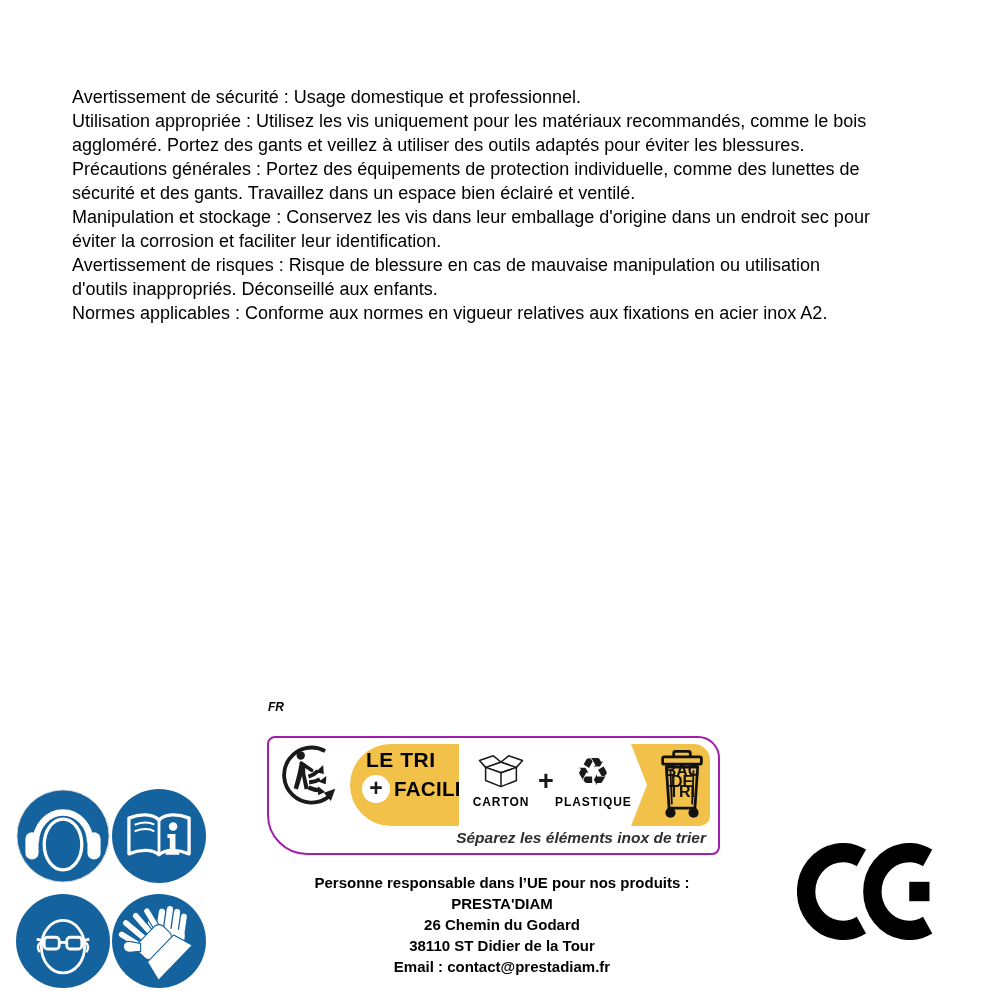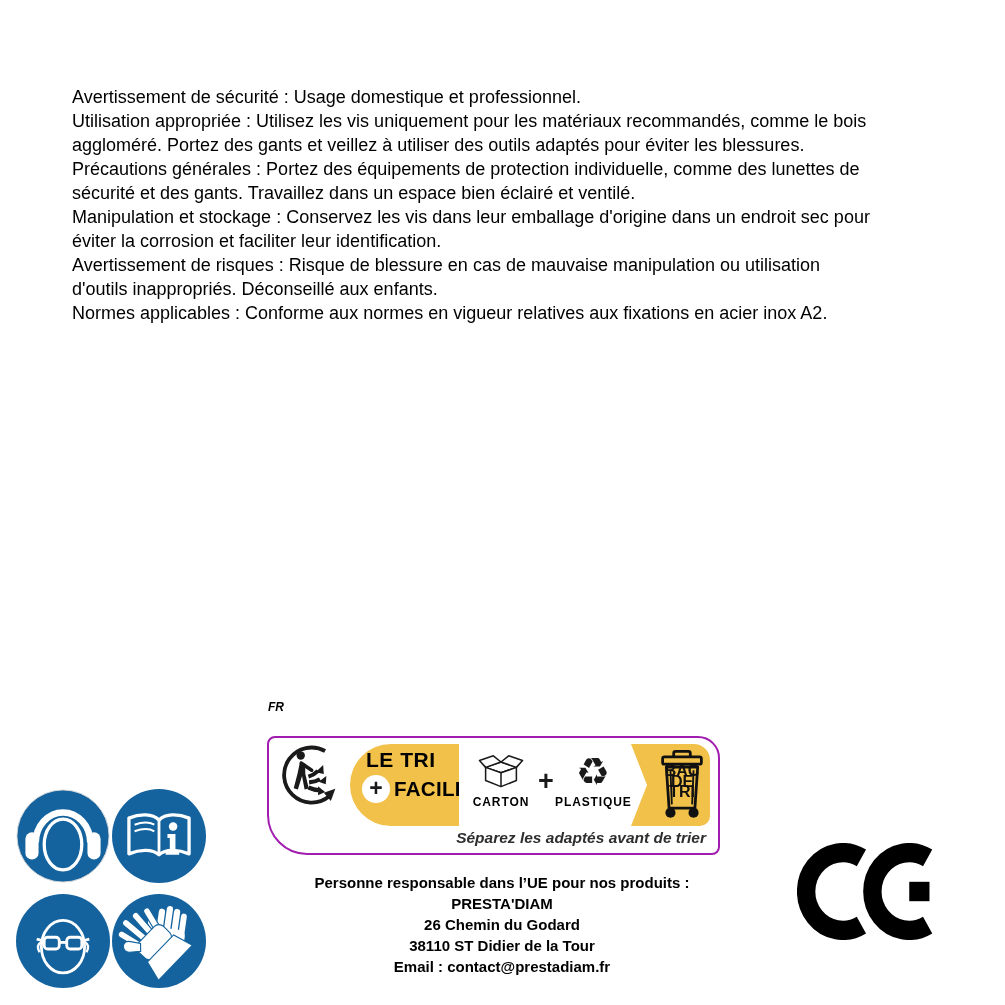--- a/index.html
+++ b/index.html
@@ -228,21 +228,21 @@
           <path d="M13.5 23 L15 60 M38.5 23 L37 60" stroke="#111" stroke-width="2" fill="none"></path>
           <circle cx="13.5" cy="69" r="5.5" fill="#111"></circle>
           <circle cx="38.5" cy="69" r="5.5" fill="#111"></circle>
         </svg>
         <div class="bin-label">BAC
 DE
 TRI</div>
       </div>
     </div>
 
-    <div class="tri-note">Séparez les adaptés avant de trier</div>
+    <div class="tri-note">Séparez les éléments inox de trier</div>
   </div>
 
   <div class="contact">
     <div>Personne responsable dans l’UE pour nos produits :</div>
     <div>PRESTA'DIAM</div>
     <div>26 Chemin du Godard</div>
     <div>38110 ST Didier de la Tour</div>
     <div>Email : contact@prestadiam.fr</div>
   </div>
 

